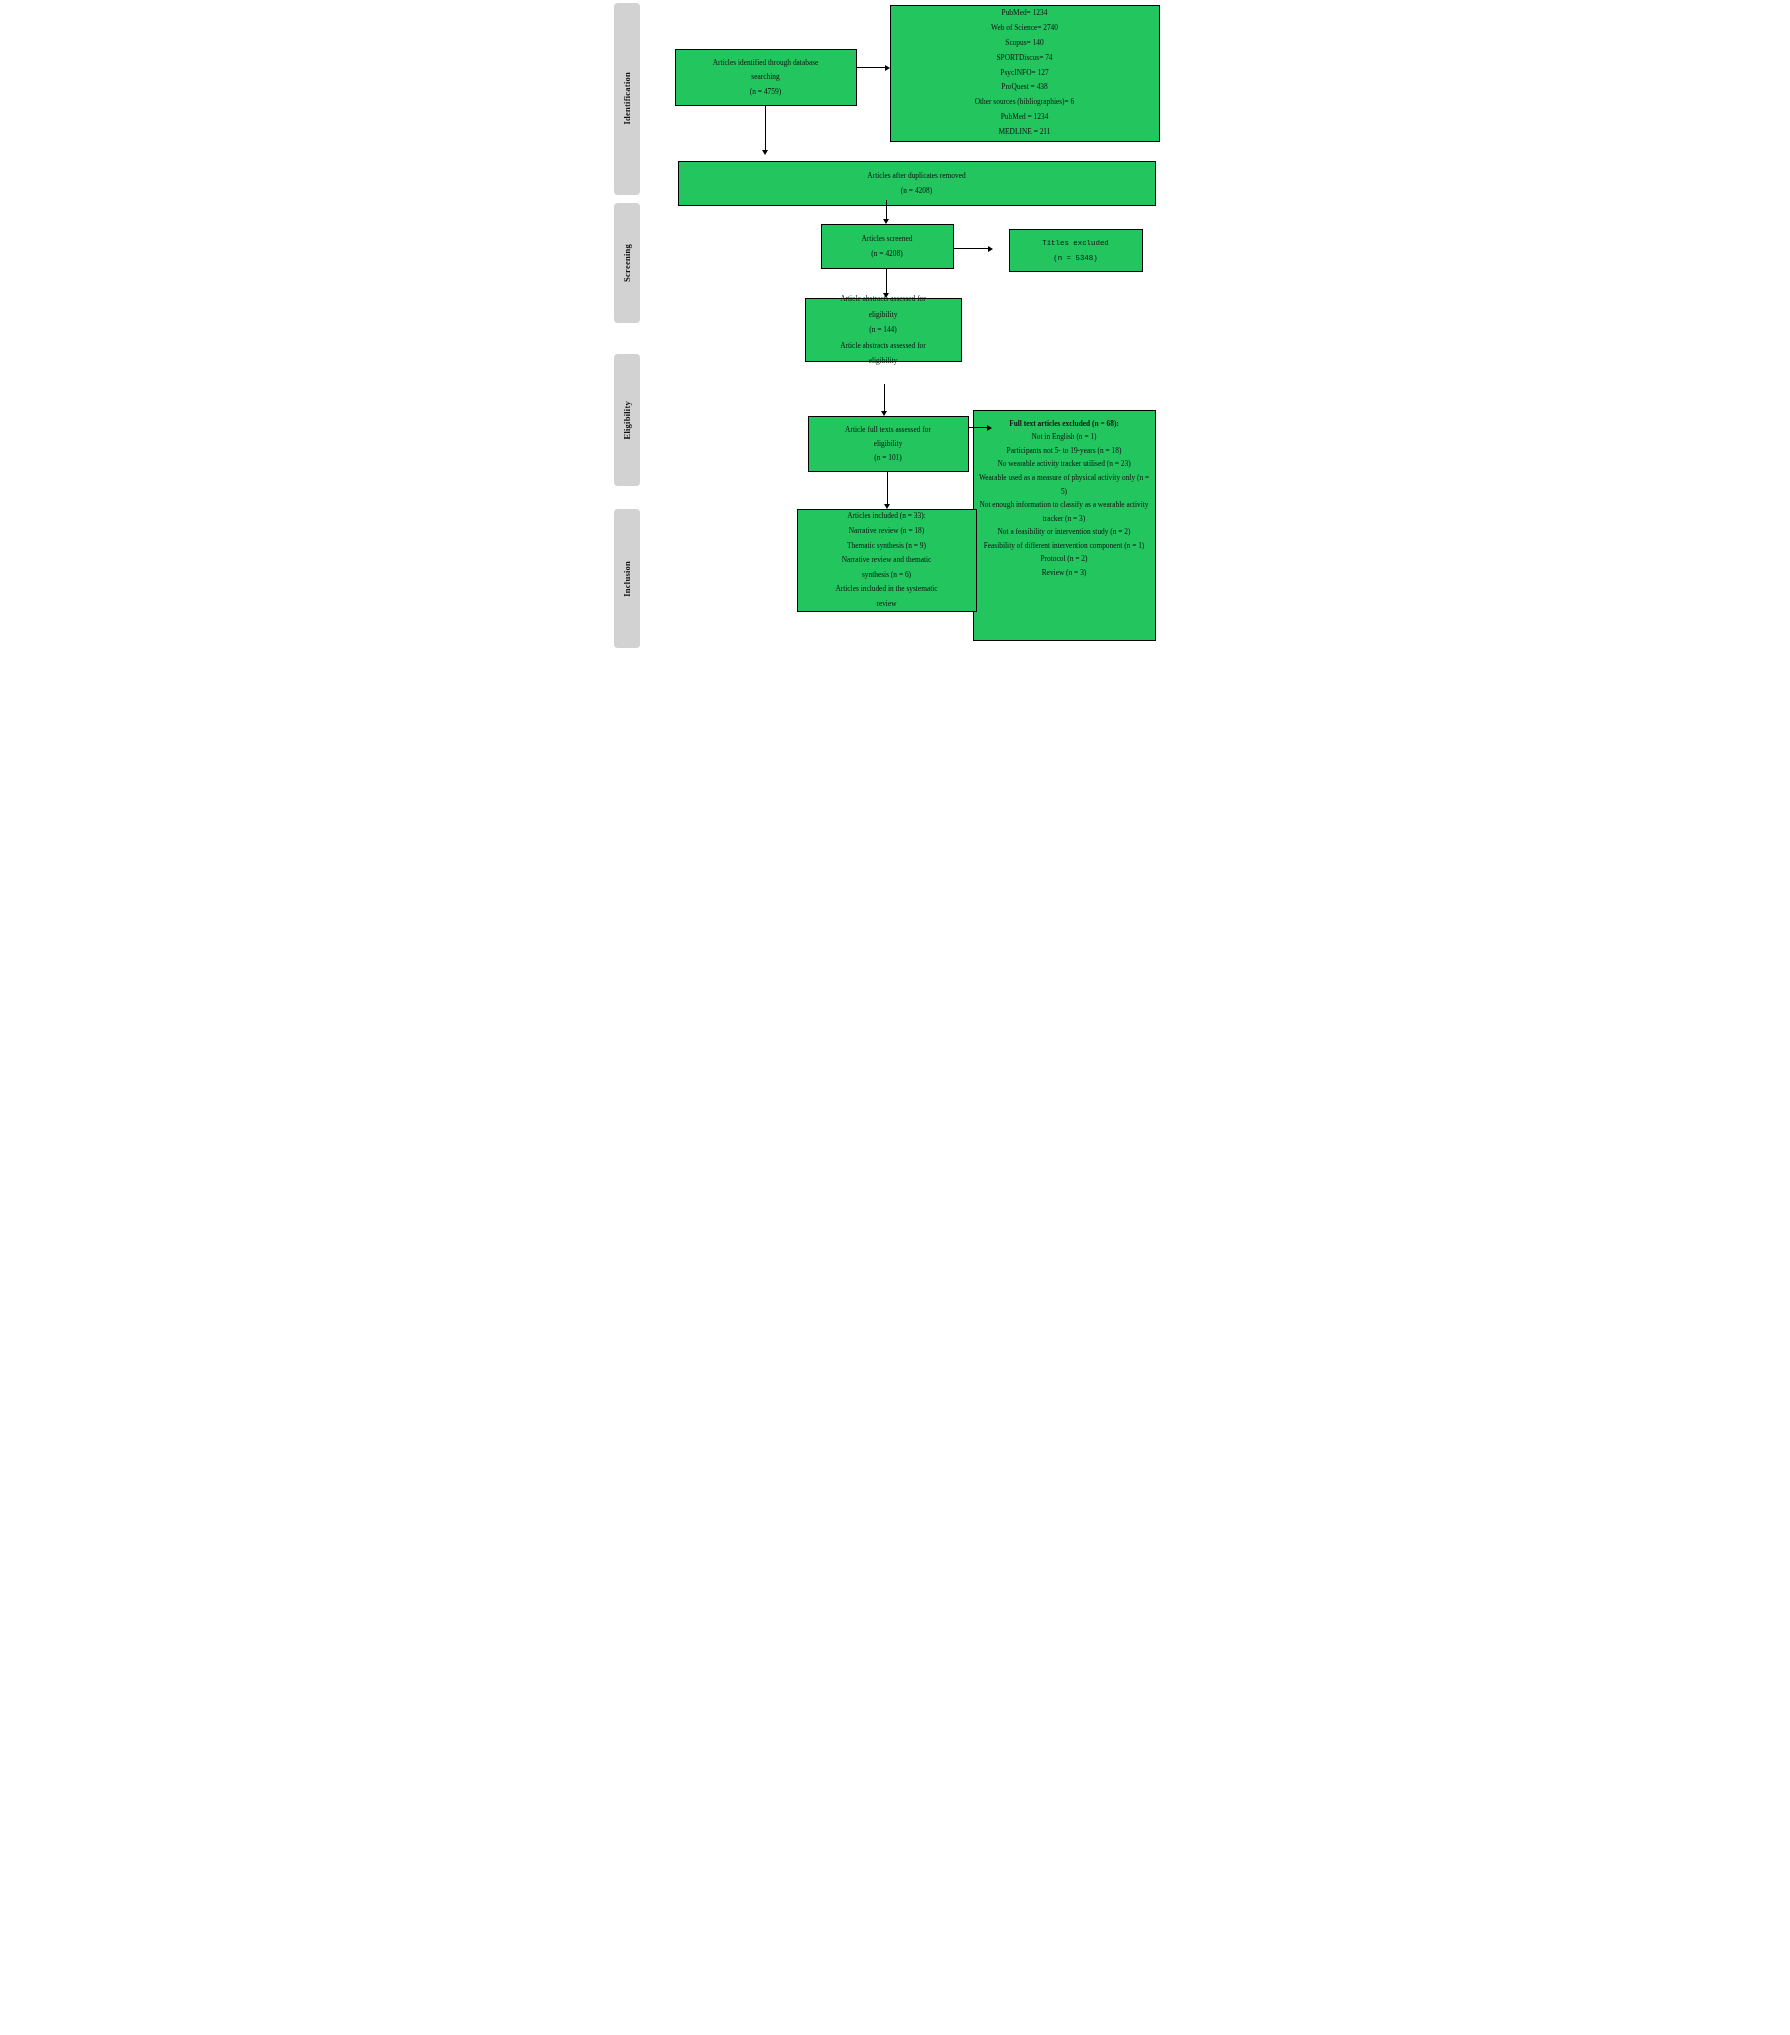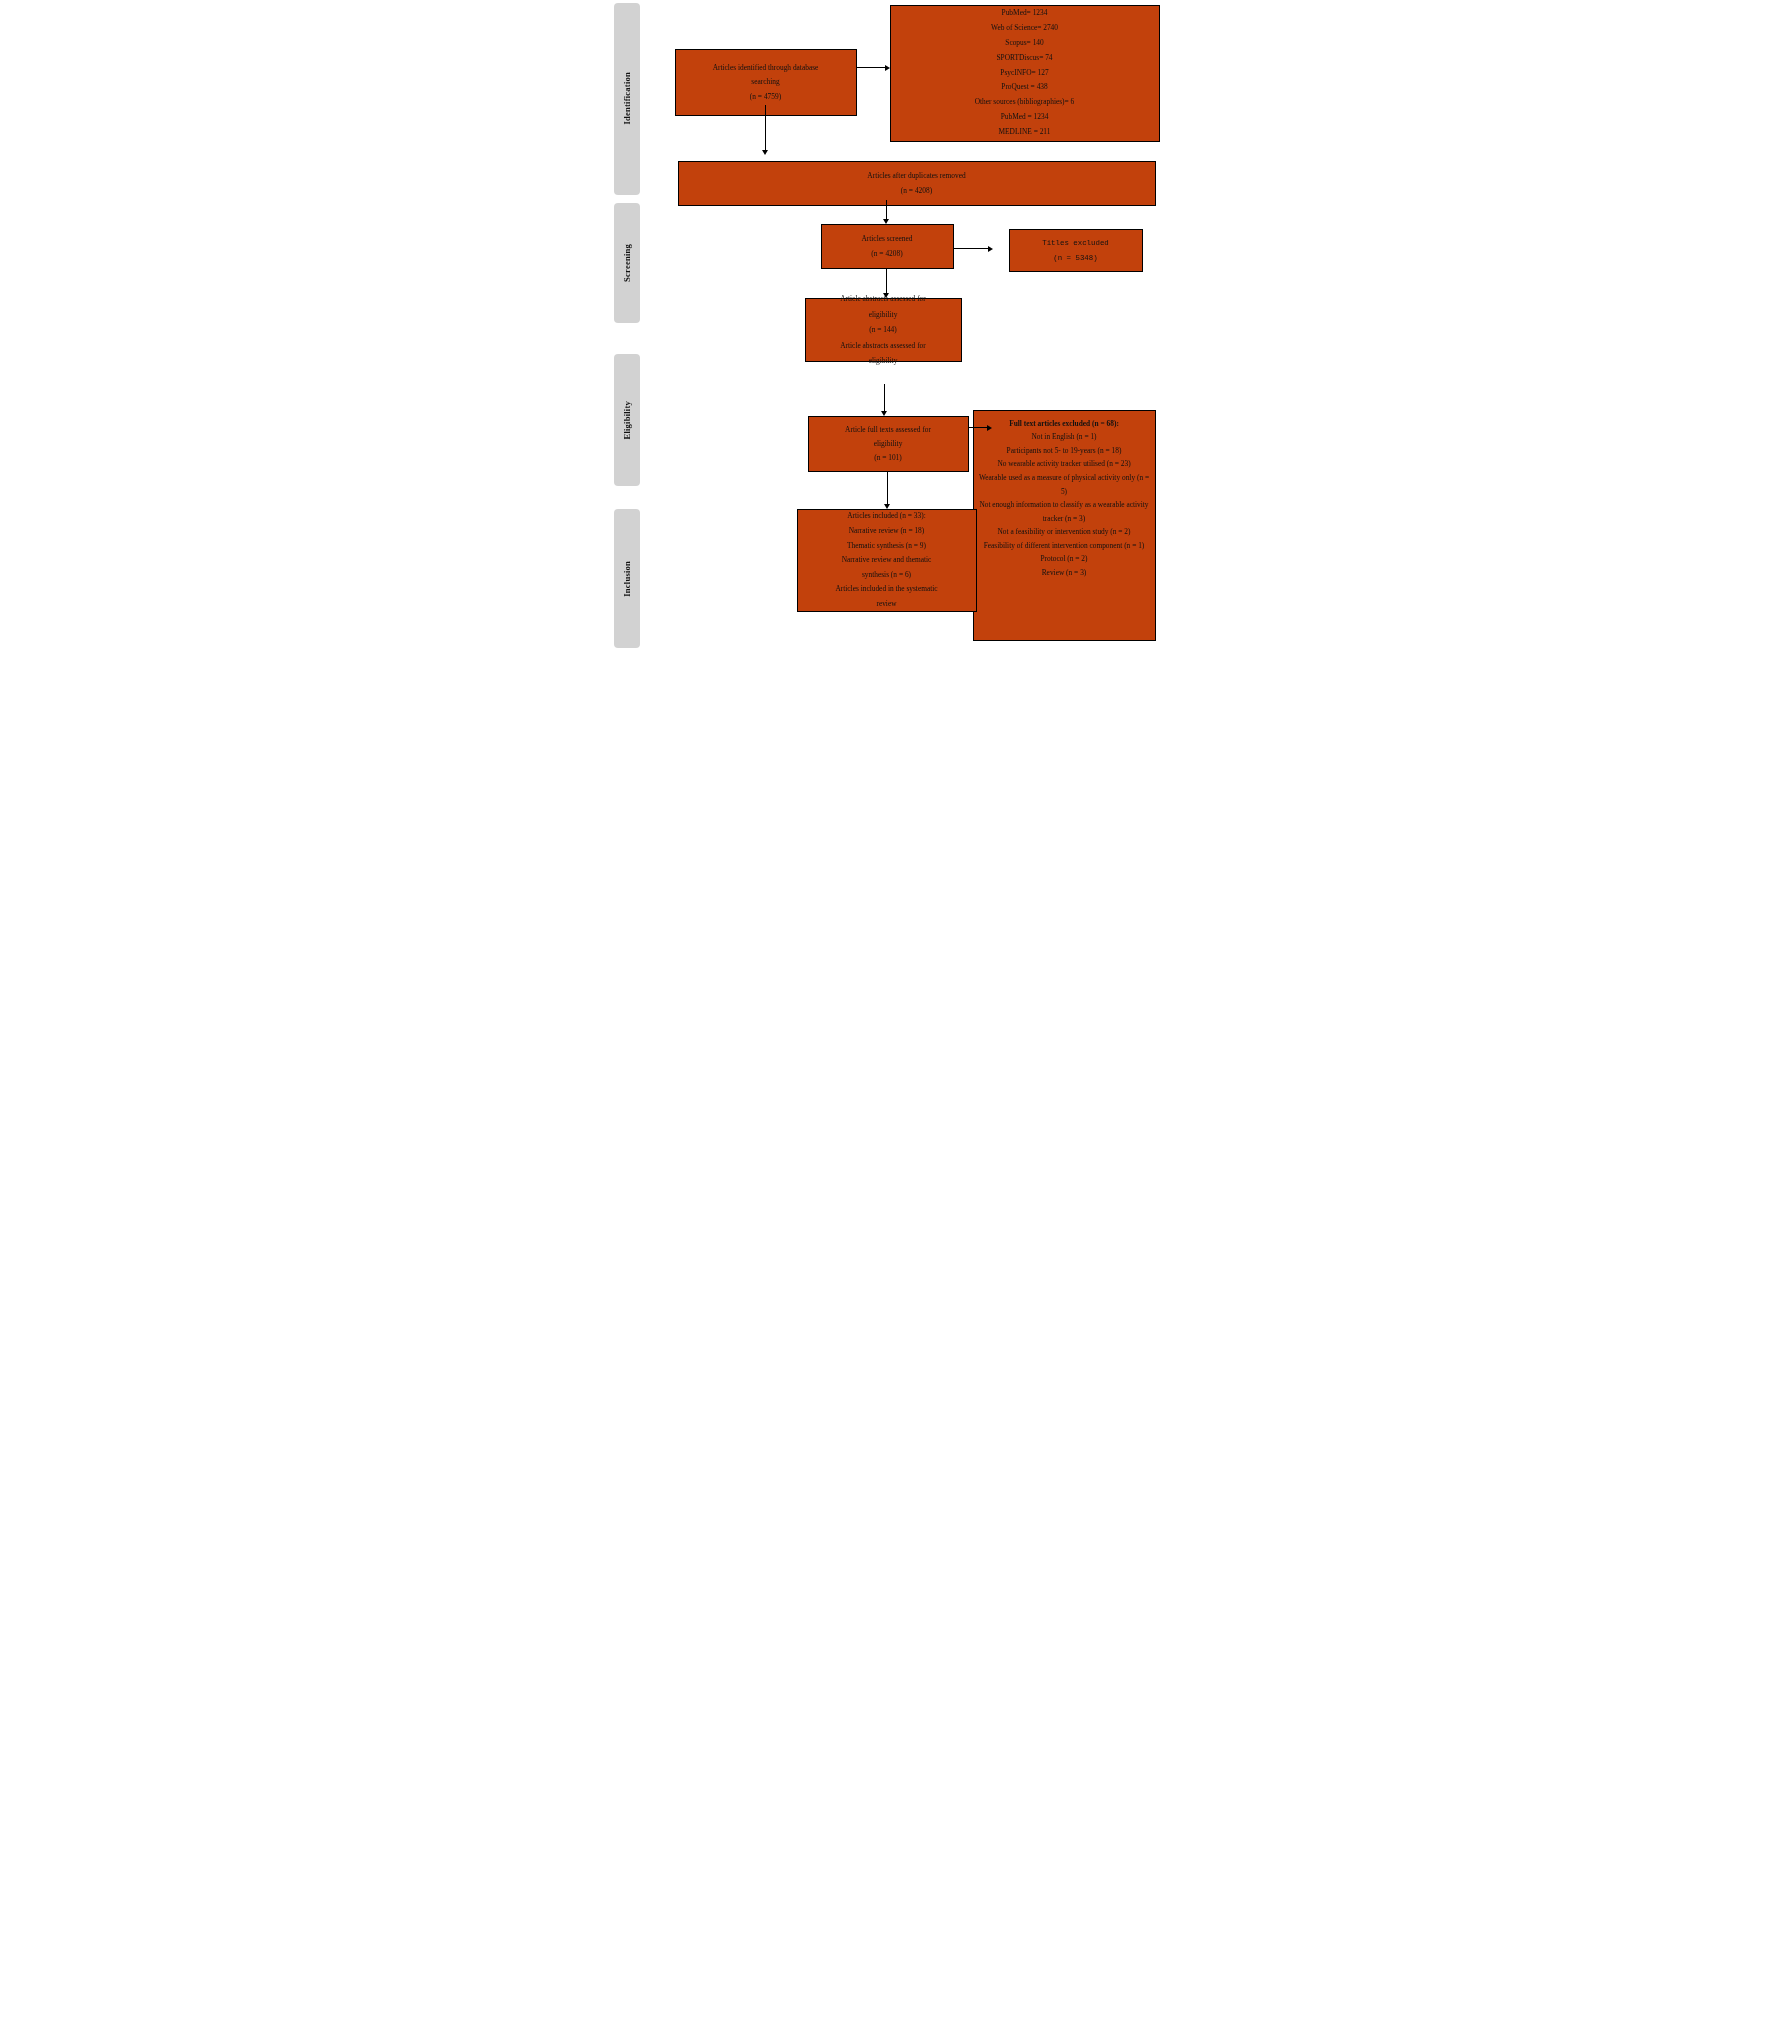--- a/index.html
+++ b/index.html
@@ -34,21 +34,21 @@
     font-weight: 700;
     font-size: 8.6px;
     letter-spacing: 0.2px;
     color: #111;
     white-space: nowrap;
   }
   
   .box {
     position: absolute;
     border: 0.8px solid #000;
-    background: #c2410c;
+    background: #22c55e;
     display: flex;
     flex-direction: column;
     justify-content: center;
     align-items: center;
     text-align: center;
     font-size: 7.4px;
     line-height: 1.9;
     padding: 2.5px 4.1px;
     box-sizing: border-box;
   }
@@ -107,21 +107,21 @@
   <div class="stage-bar" style="top:203px; height:120px;">
     <span>Screening</span>
   </div>
   <div class="stage-bar" style="top:354px; height:132px;">
     <span>Eligibility</span>
   </div>
   <div class="stage-bar" style="top:509px; height:139px;">
     <span>Inclusion</span>
   </div>
 
-  <div class="box" id="box-identified" style="left:66px; top:49px; width:182px; height:67px;">
+  <div class="box" id="box-identified" style="left:66px; top:49px; width:182px; height:57px;">
       <div class="line">Articles identified through database</div>
       <div class="line">searching</div>
       <div class="line">(n = 4759)</div>
     </div>
 
   <div class="box" id="box-sources" style="left:281px; top:4.5px; width:270px; height:137px;">
       <div class="line">PubMed= 1234</div>
       <div class="line">Web of Science= 2740</div>
       <div class="line">Scopus= 140</div>
       <div class="line">SPORTDiscus= 74</div>

